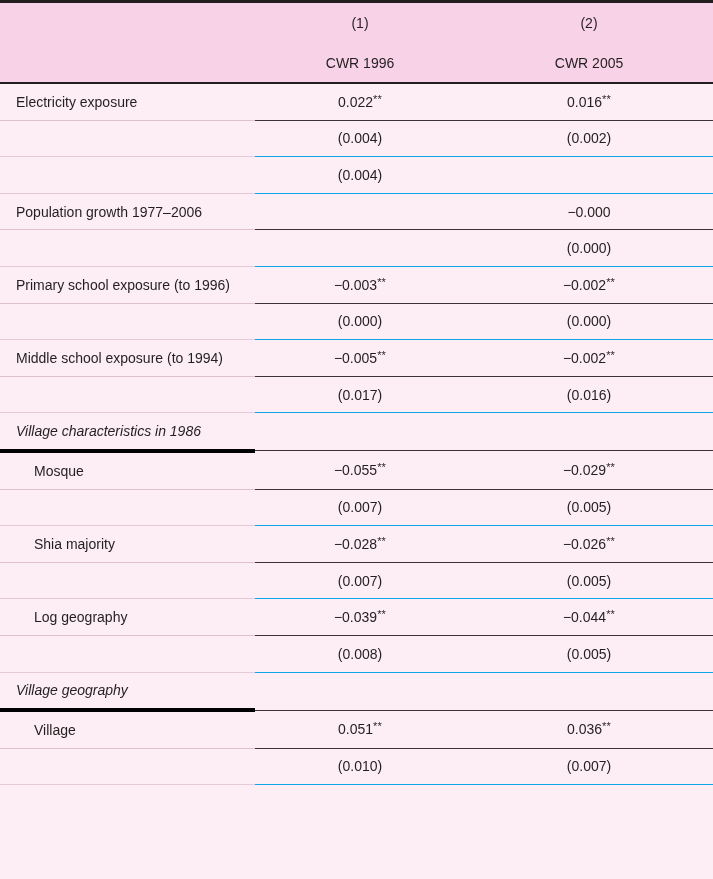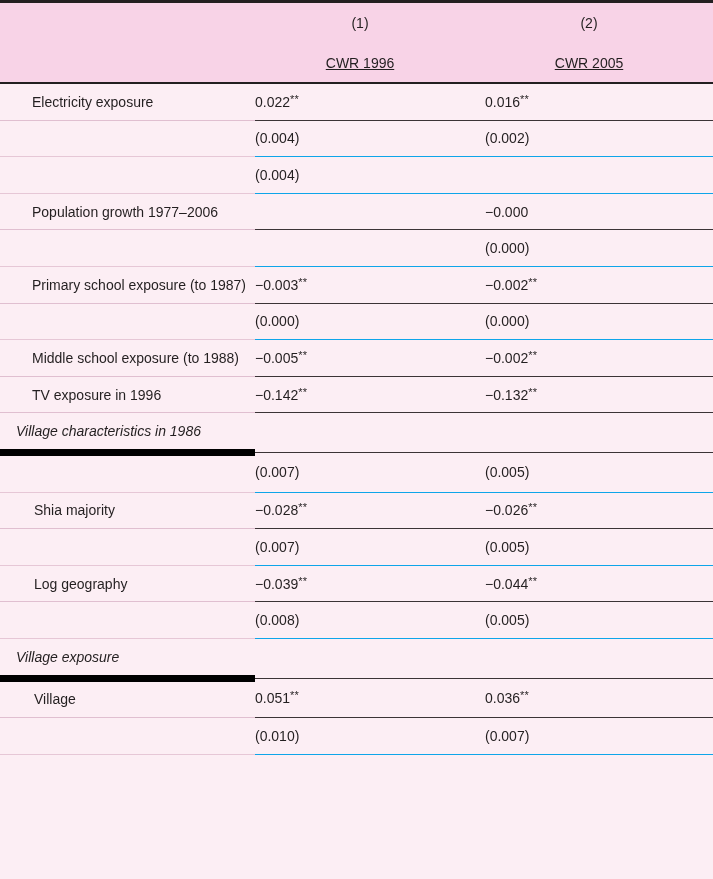--- a/index.html
+++ b/index.html
@@ -29,21 +29,21 @@
   
   thead tr th {
     background: #f8d3e7;
     font-weight: normal;
     font-size: 14px;
     padding: 0;
     height: 41px;
     vertical-align: middle;
   }
   thead tr.row-colnum th { height: 40px; }
-  thead tr.row-colname th { height: 39px; text-decoration: underline; }
+  thead tr.row-colname th { height: 39px; }
 
   th.h-label { border-top: 3px solid #231f20; }
   th.h-v1, th.h-v2 { border-top: 3px solid #231f20; }
   tr.row-colname th { border-top: none; }
 
   th.h-v1, th.h-v2 {
     text-align: center;
     padding-right: 20px;
   }
   th.h-label { text-align: left; }
@@ -57,25 +57,25 @@
   tbody td {
     font-size: 14px;
     padding: 0;
     height: 35.6px;
     vertical-align: middle;
     background: #fceef4;
   }
 
   td.t-label {
     text-align: left;
-    padding-left: 32px;
+    padding-left: 16px;
     white-space: nowrap;
   }
   td.t-val {
-    text-align: left;
+    text-align: center;
     padding-right: 20px;
     white-space: nowrap;
   }
 
   
   td.t-label.indent-1 { padding-left: 34px; }
   td.t-label.italic {
     font-style: italic;
     padding-left: 16px;
   }
@@ -83,21 +83,21 @@
   
   
   tbody tr.rule-row td.t-label { border-bottom: 1px solid #e0bfd0; }
   tbody tr.rule-row td.t-val   { border-bottom: 1.6px solid #3b3336; }
 
   
   tbody tr.rule-light td.t-label { border-bottom: 1px solid #e6c7d6; }
   tbody tr.rule-light td.t-val   { border-bottom: 1px solid #0ea5e9; }
 
   
-  tbody tr.section-row td.t-label { border-bottom: 7px solid #000000; }
+  tbody tr.section-row td.t-label { border-bottom: 4px solid #000000; }
   tbody tr.section-row td.t-val   { border-bottom: 1.6px solid #3b3336; }
 
   
   sup.stars {
     font-size: 11px;
     vertical-align: baseline;
     position: relative;
     top: -4px;
     letter-spacing: 0.2px;
   }
@@ -145,43 +145,48 @@
         <td class="t-label">Population growth 1977–2006</td>
         <td class="t-val"></td>
         <td class="t-val">−0.000</td>
       </tr>
       <tr class="rule-light">
         <td class="t-label"></td>
         <td class="t-val"></td>
         <td class="t-val">(0.000)</td>
       </tr>
       <tr class="rule-row">
-        <td class="t-label">Primary school exposure (to 1987)</td>
+        <td class="t-label">Primary school exposure (to 1996)</td>
         <td class="t-val">−0.003<sup class="stars">**</sup></td>
         <td class="t-val">−0.002<sup class="stars">**</sup></td>
       </tr>
       <tr class="rule-light">
         <td class="t-label"></td>
         <td class="t-val">(0.000)</td>
         <td class="t-val">(0.000)</td>
       </tr>
       <tr class="rule-row">
-        <td class="t-label">Middle school exposure (to 1988)</td>
+        <td class="t-label">Middle school exposure (to 1994)</td>
         <td class="t-val">−0.005<sup class="stars">**</sup></td>
         <td class="t-val">−0.002<sup class="stars">**</sup></td>
       </tr>
-      <tr class="rule-row">
-        <td class="t-label">TV exposure in 1996</td>
-        <td class="t-val">−0.142<sup class="stars">**</sup></td>
-        <td class="t-val">−0.132<sup class="stars">**</sup></td>
+      <tr class="rule-light">
+        <td class="t-label"></td>
+        <td class="t-val">(0.017)</td>
+        <td class="t-val">(0.016)</td>
       </tr>
       <tr class="section-row">
         <td class="t-label italic">Village characteristics in 1986</td>
         <td class="t-val"></td>
         <td class="t-val"></td>
+      </tr>
+      <tr class="rule-row">
+        <td class="t-label indent-1">Mosque</td>
+        <td class="t-val">−0.055<sup class="stars">**</sup></td>
+        <td class="t-val">−0.029<sup class="stars">**</sup></td>
       </tr>
       <tr class="rule-light">
         <td class="t-label"></td>
         <td class="t-val">(0.007)</td>
         <td class="t-val">(0.005)</td>
       </tr>
       <tr class="rule-row">
         <td class="t-label indent-1">Shia majority</td>
         <td class="t-val">−0.028<sup class="stars">**</sup></td>
         <td class="t-val">−0.026<sup class="stars">**</sup></td>
@@ -195,21 +200,21 @@
         <td class="t-label indent-1">Log geography</td>
         <td class="t-val">−0.039<sup class="stars">**</sup></td>
         <td class="t-val">−0.044<sup class="stars">**</sup></td>
       </tr>
       <tr class="rule-light">
         <td class="t-label"></td>
         <td class="t-val">(0.008)</td>
         <td class="t-val">(0.005)</td>
       </tr>
       <tr class="section-row">
-        <td class="t-label italic">Village exposure</td>
+        <td class="t-label italic">Village geography</td>
         <td class="t-val"></td>
         <td class="t-val"></td>
       </tr>
       <tr class="rule-row">
         <td class="t-label indent-1">Village</td>
         <td class="t-val">0.051<sup class="stars">**</sup></td>
         <td class="t-val">0.036<sup class="stars">**</sup></td>
       </tr>
       <tr class="rule-light">
         <td class="t-label"></td>

